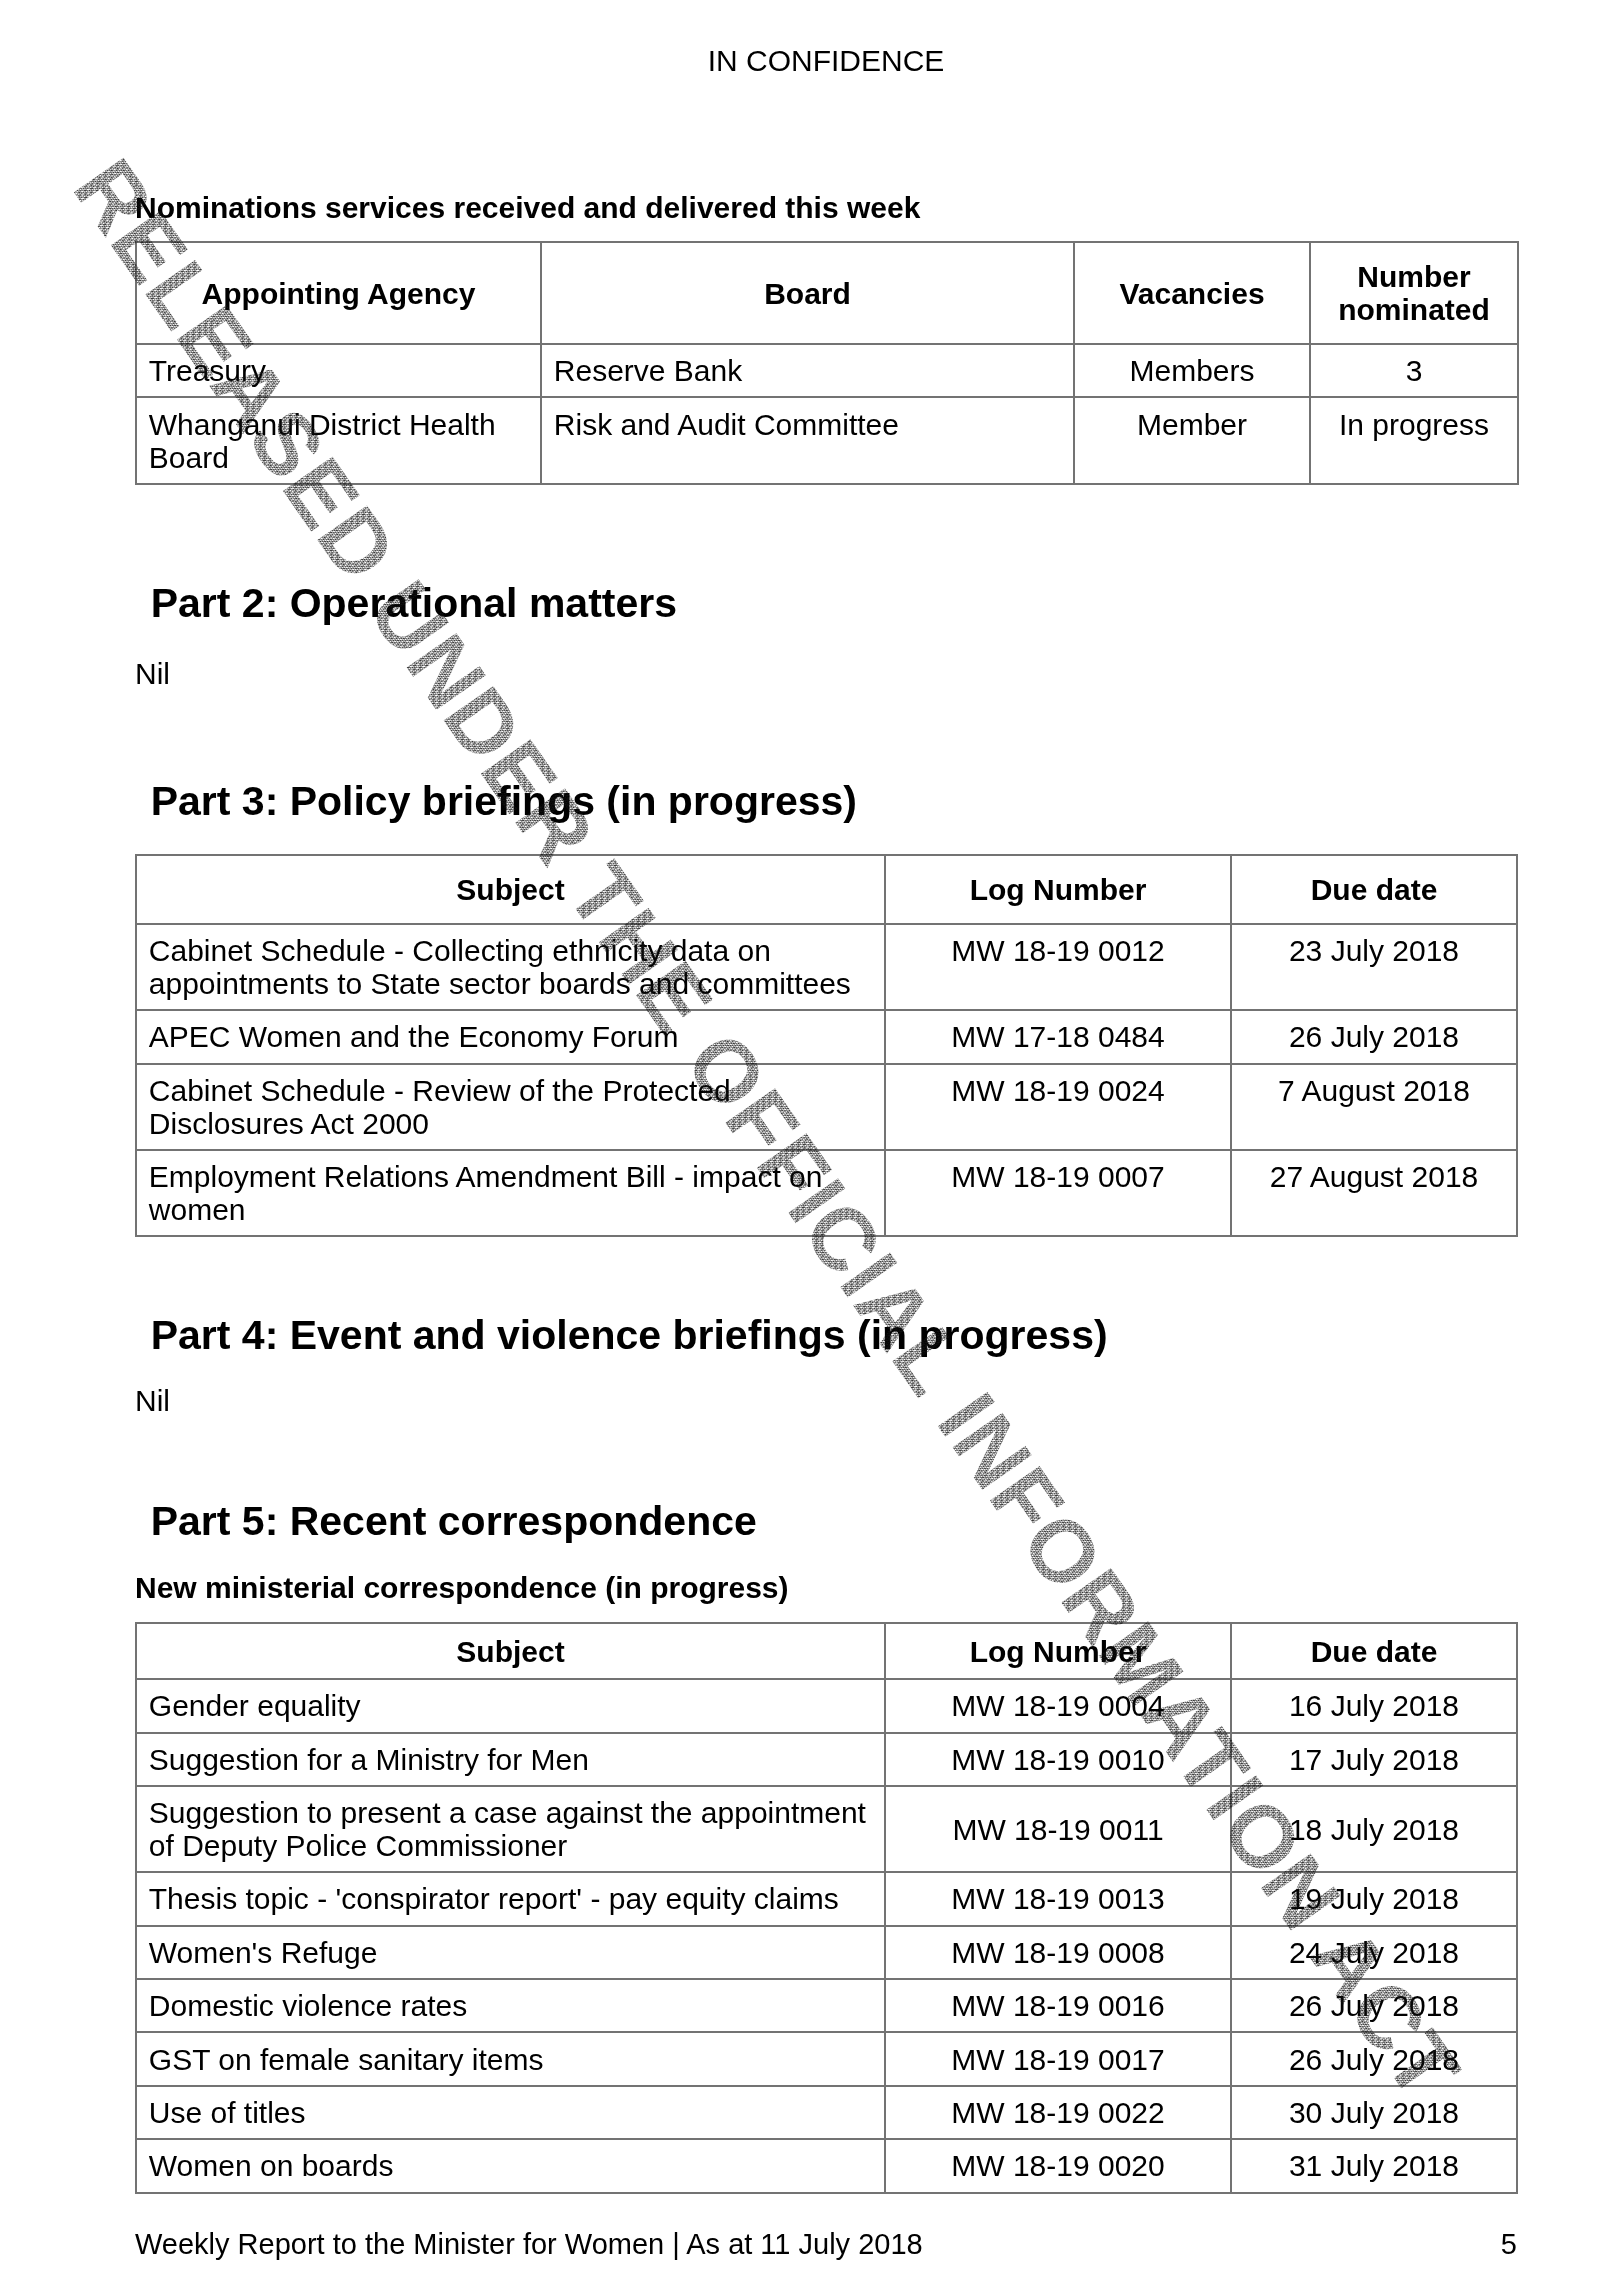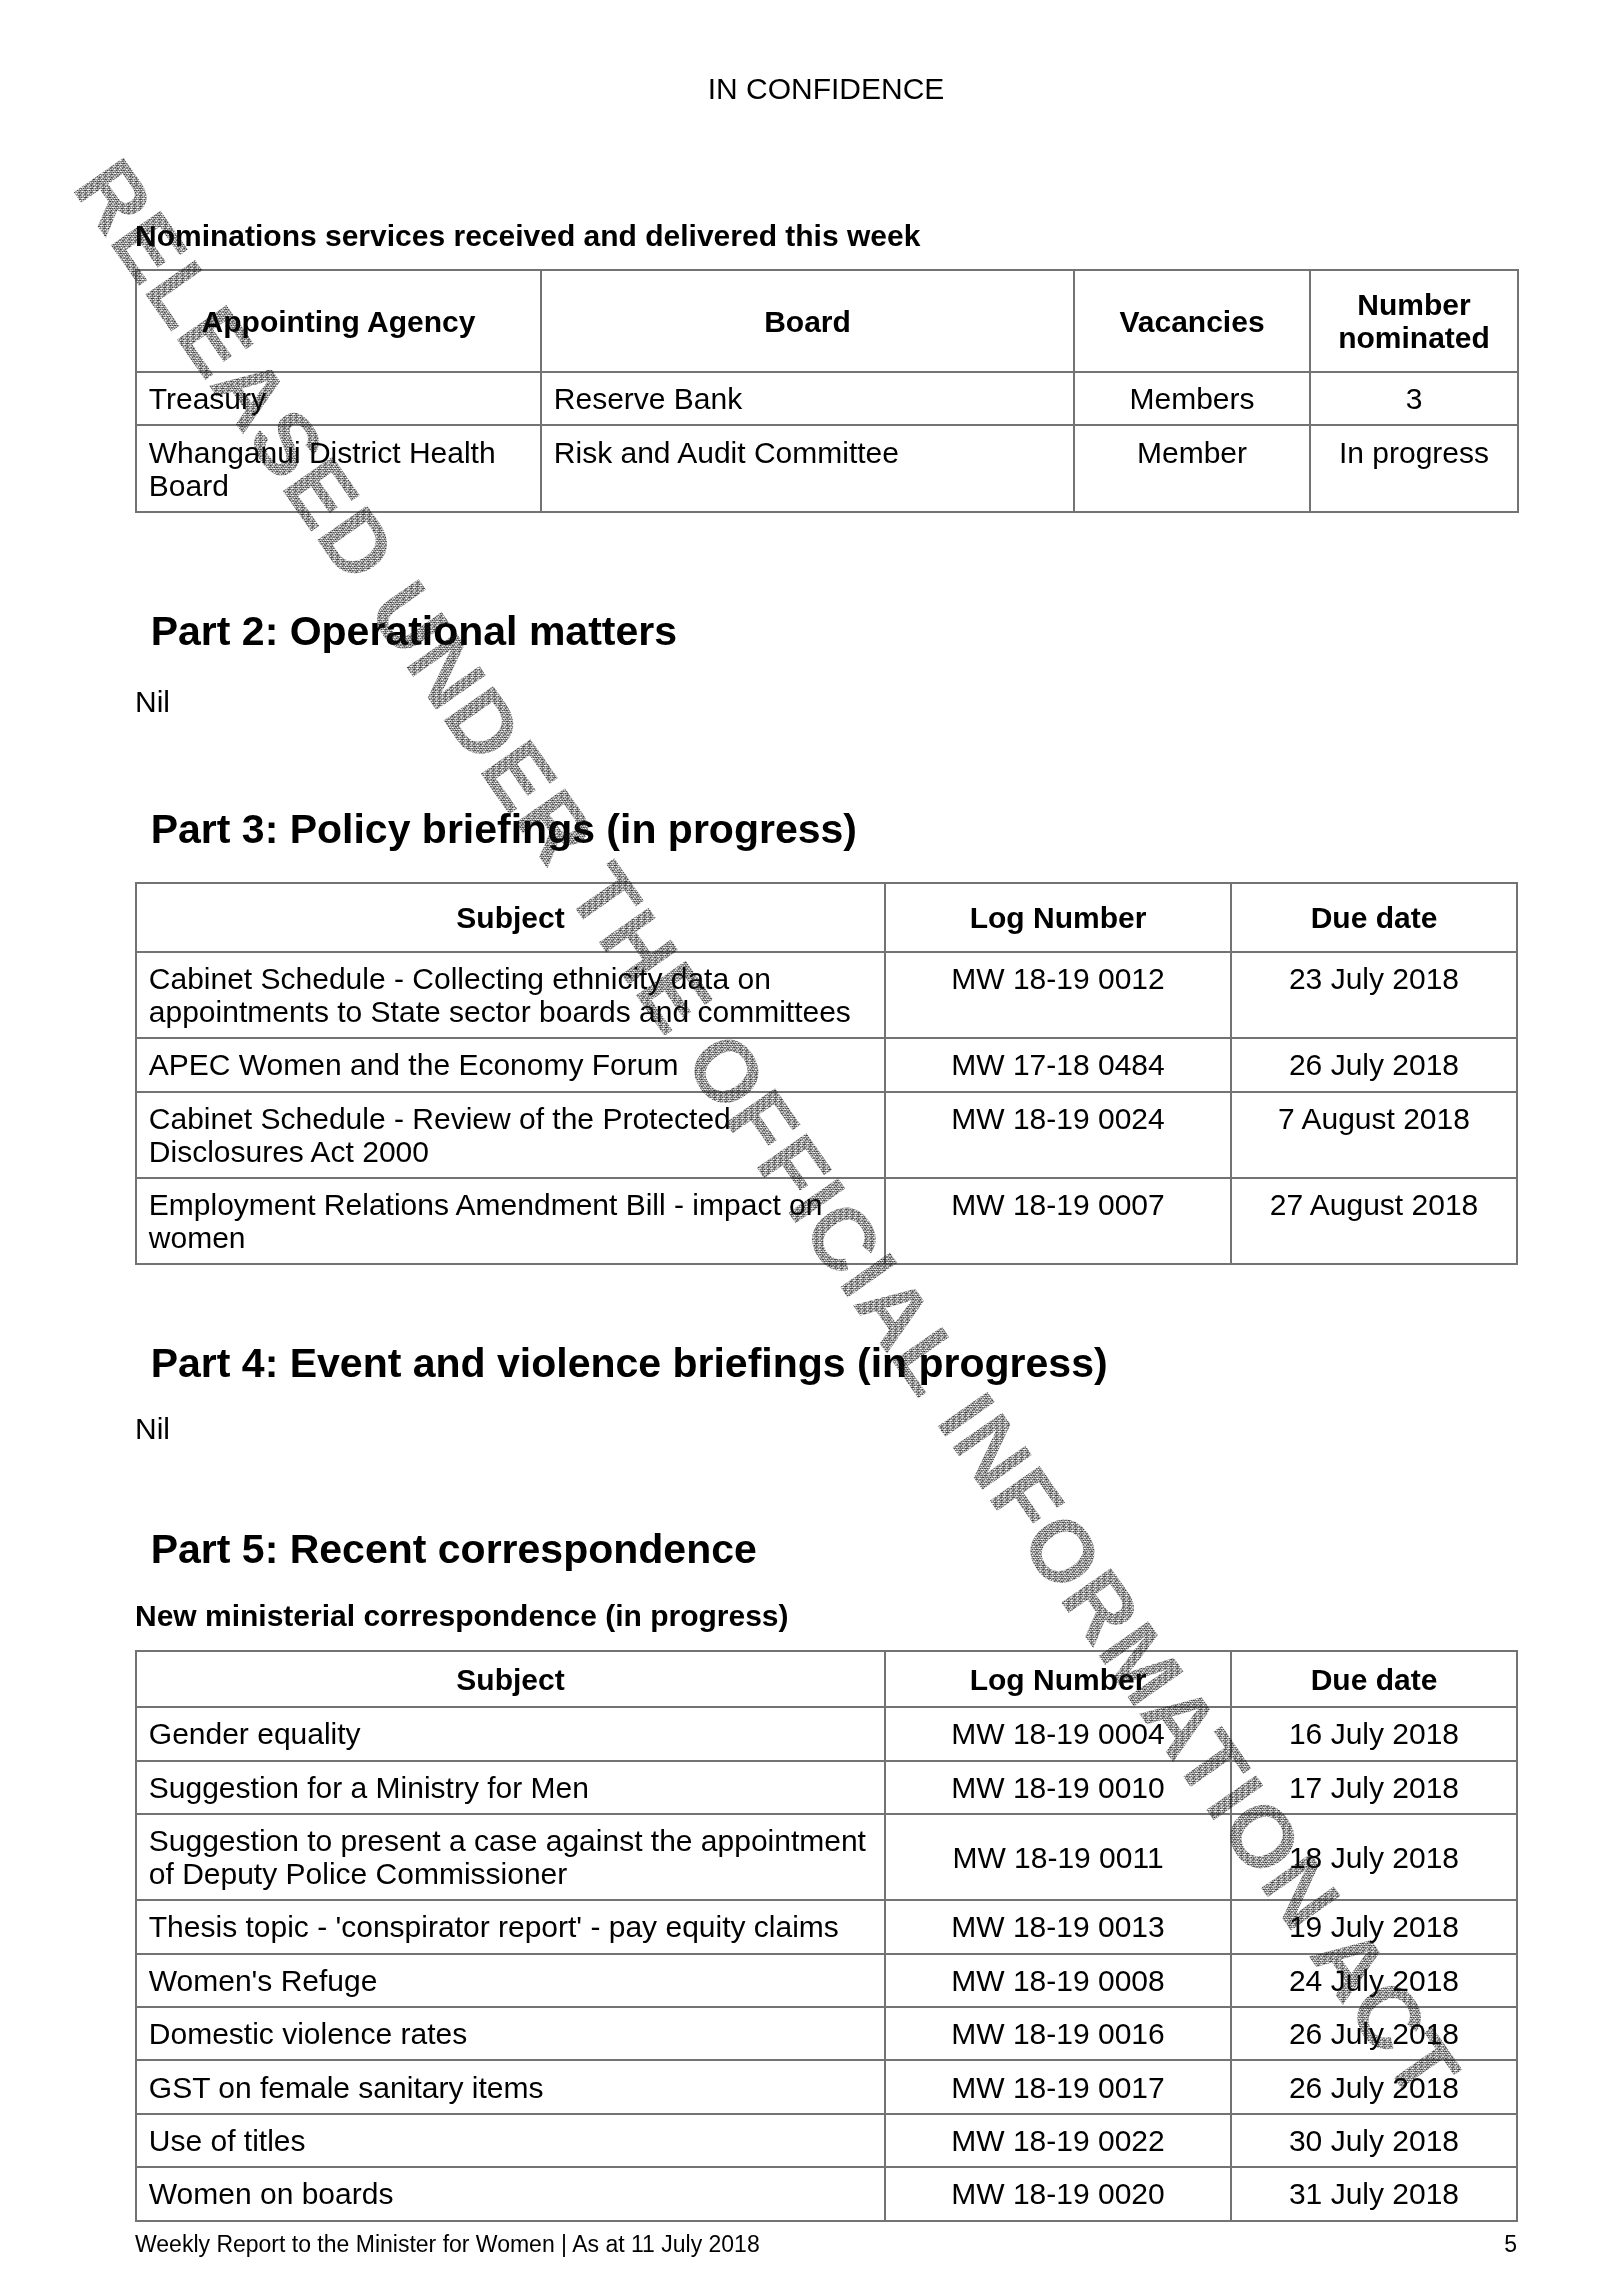--- a/index.html
+++ b/index.html
@@ -10,21 +10,21 @@
     font-family:"Liberation Sans", sans-serif;
     color:#000;
     overflow:hidden;
   }
   .content{
     position:relative;
     padding:0 106px 0 135px;
     z-index:1;
   }
   .confidence{
-    margin:0;padding-top:71px;
+    margin:0;padding-top:43px;
     text-align:center;
     font-size:30px;line-height:35px;font-weight:400;
   }
   .h-bold{
     font-size:30px;line-height:36px;font-weight:700;margin:0;
   }
   .h-part{
     font-size:41px;line-height:38px;font-weight:700;margin:0;
     padding-left:15.7px;
   }
@@ -63,21 +63,21 @@
   table.t2 th{padding:17px 11.8px;}
   table.t3 th{padding:10.5px 11.8px;}
   table.t3 td{vertical-align:middle;margin-top:32px;}
   .al{text-align:left;}
   .ac{text-align:center;}
 
   .footer{
     position:absolute;
     left:135px;right:106px;top:2231px;
     display:flex;justify-content:space-between;
-    font-size:23px;line-height:27.5px;
+    font-size:29px;line-height:27.5px;
     z-index:1;
     align-items:center;
   }
 
   .watermark{
     position:absolute;
     left:131px;top:145px;
     z-index:5;
     transform:rotate(55deg);
     transform-origin:0 0;

